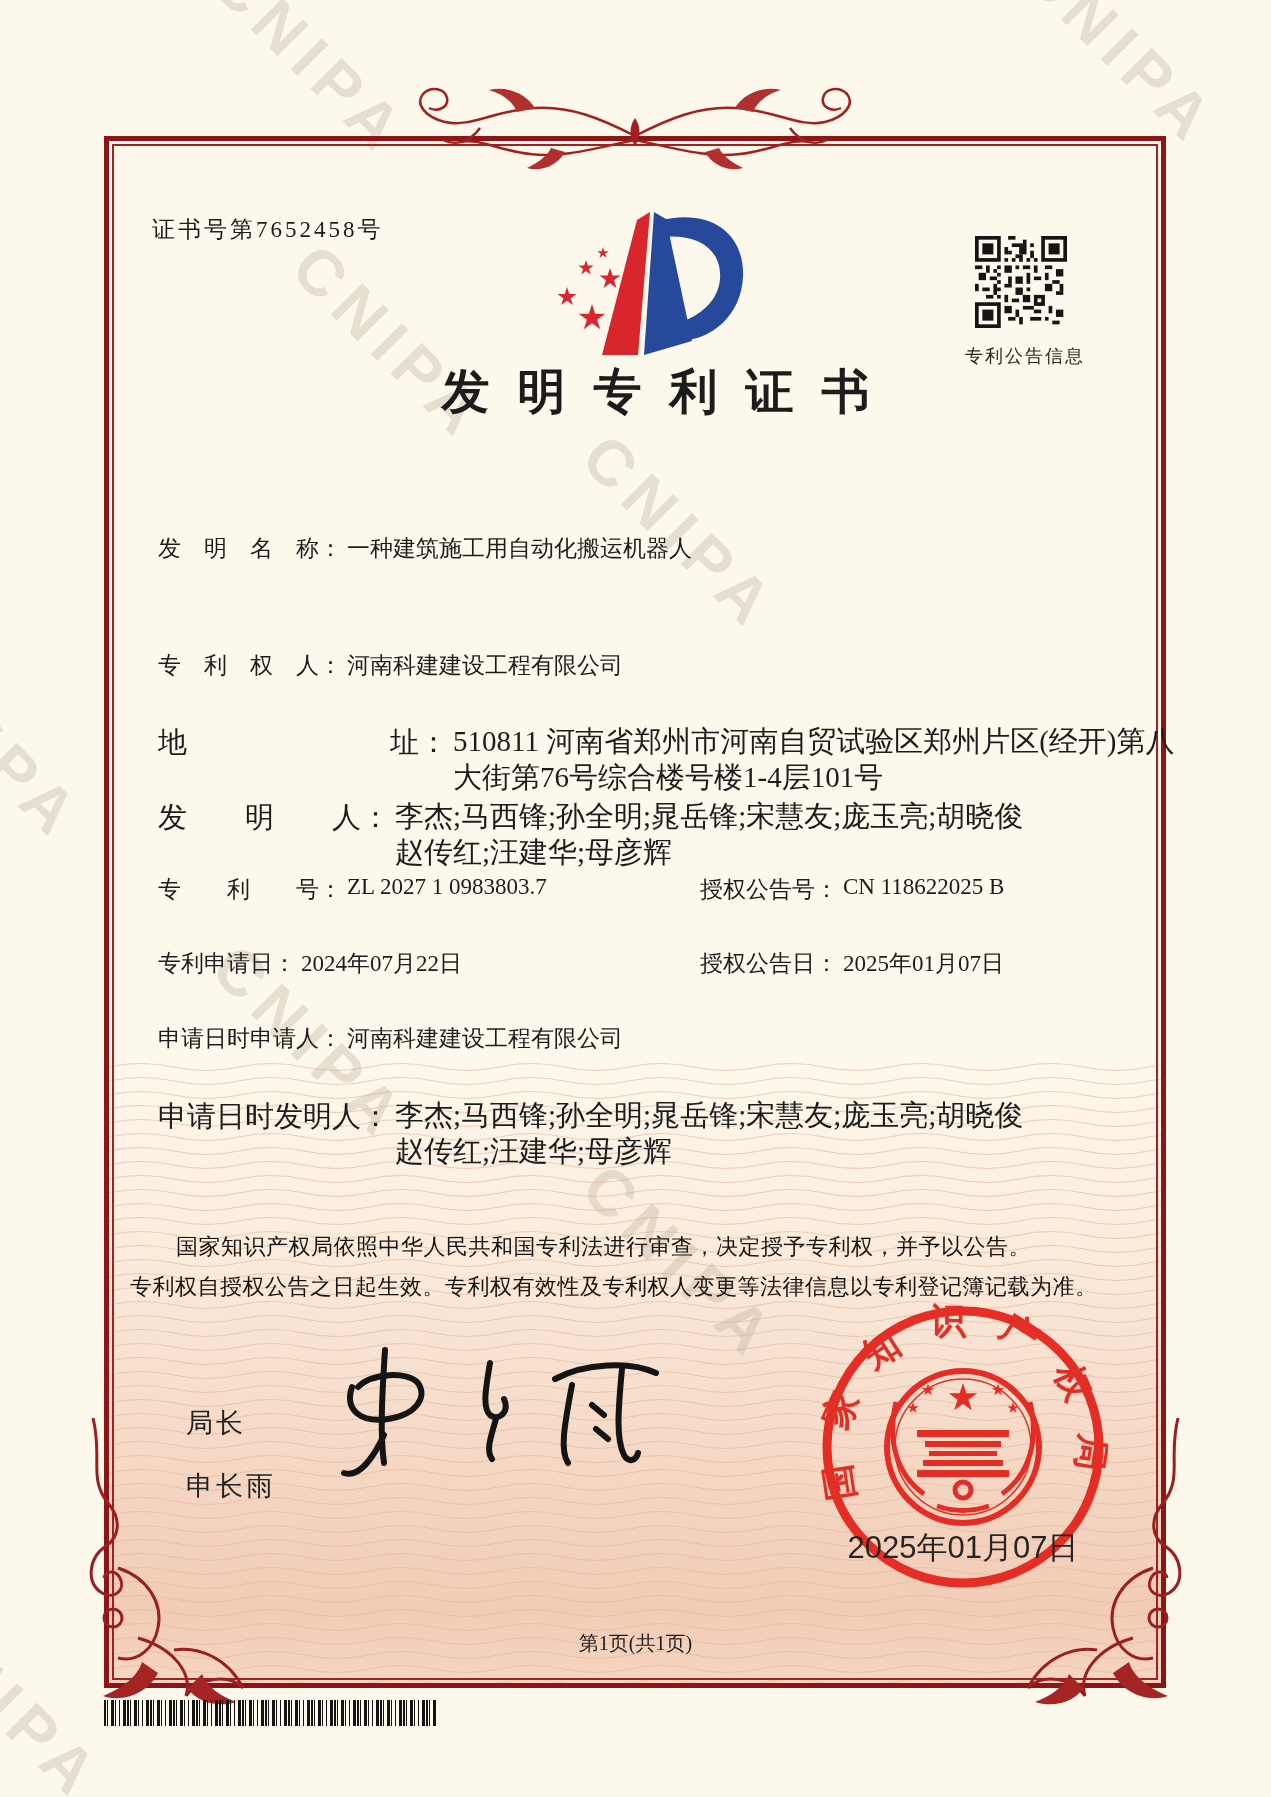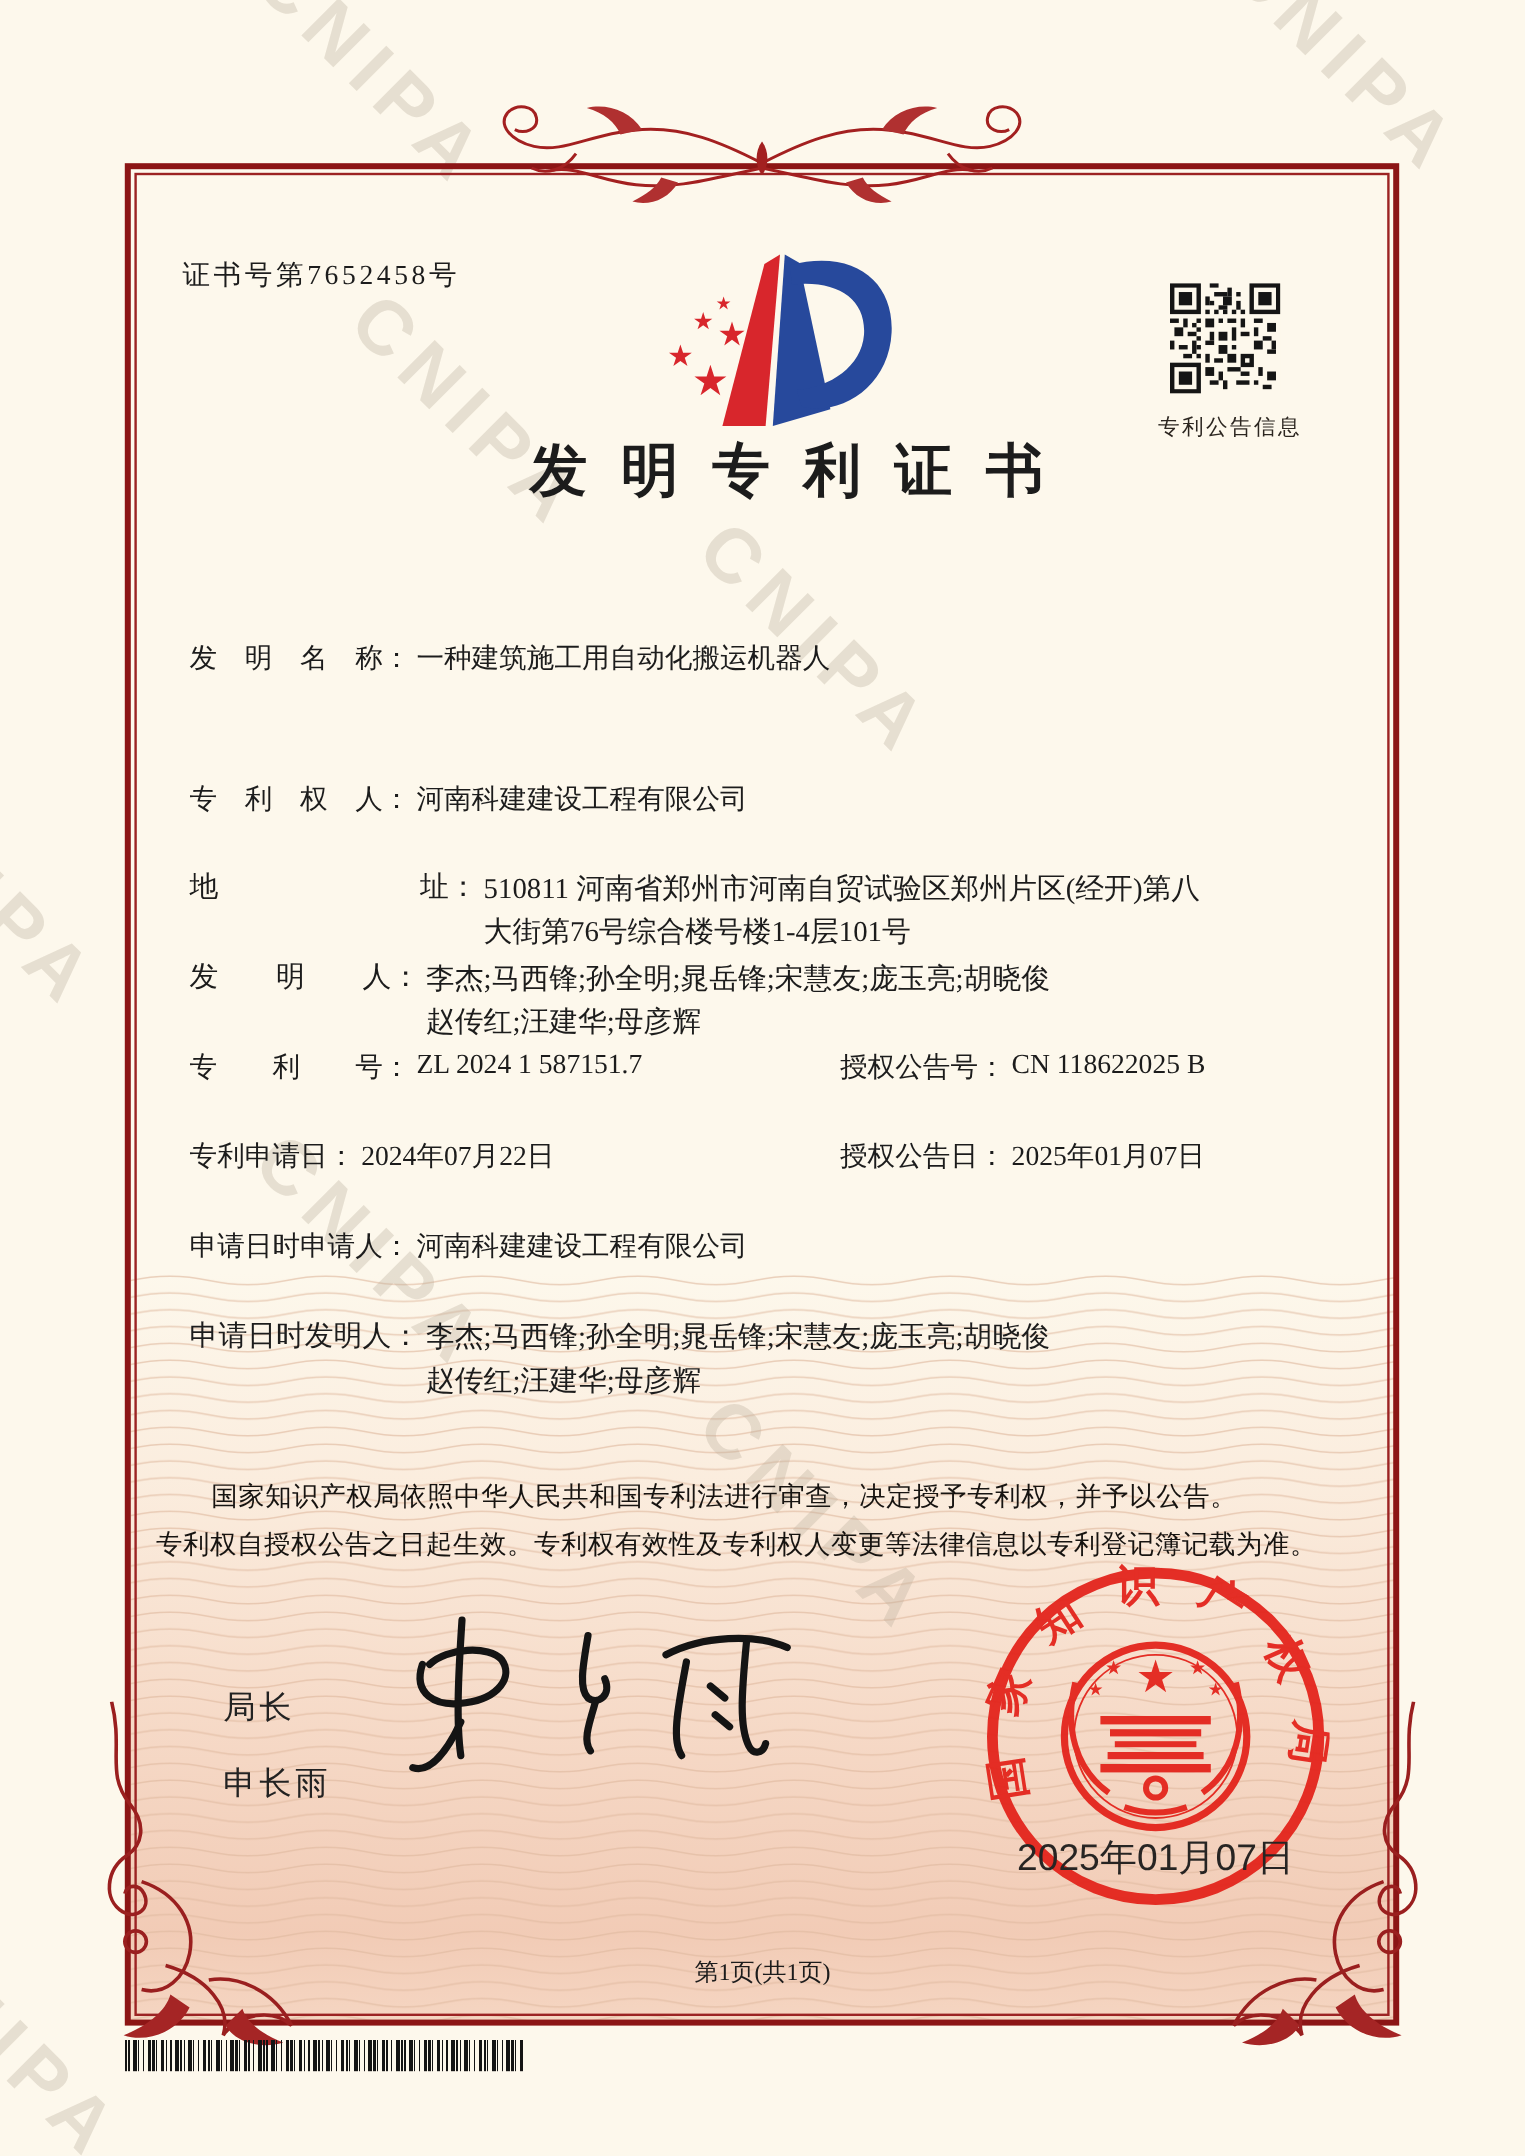--- a/index.html
+++ b/index.html
@@ -29,21 +29,21 @@
     font-size:18px;letter-spacing:2px;color:#2c2620;z-index:4;}
   .title{position:absolute;left:0;top:360px;width:100%;text-align:center;
     font-size:48px;font-weight:700;letter-spacing:28px;text-indent:28px;z-index:4;padding-left:20px;}
   
   .row{position:absolute;left:158px;width:1060px;font-size:23px;
     white-space:nowrap;z-index:4;}
   .row .lab{display:inline-block;vertical-align:top;}
   .row .val{display:inline-block;vertical-align:top;margin-left:5px;}
   .row .val span{display:block;line-height:36px;}
   .rcol{position:absolute;left:542px;top:0;}
-  .sm{font-size:24px;text-decoration:underline;}
+  .sm{font-size:29px;text-decoration:underline;}
   
   .legal{position:absolute;left:130px;top:1232px;width:1015px;z-index:4;
     font-size:22px;color:#161310;}
   .legal span{display:block;white-space:nowrap;letter-spacing:0.5px;}
   .legal .l1{padding-left:46px;margin-bottom:10px;}
   
   .sig-role{position:absolute;left:186px;top:1405px;font-size:27px;letter-spacing:3px;
     font-family:Liberation Serif, serif;color:#222;z-index:4;}
   .sig-name{position:absolute;left:186px;top:1468px;font-size:27px;letter-spacing:3px;
     font-family:"Liberation Sans","DejaVu Sans",sans-serif;color:#222;z-index:4;}
@@ -232,21 +232,21 @@
 
   <div class="row sm" style="top:723px">
     <span class="lab">地　　　　　　　址：</span><span class="val"><span>510811 河南省郑州市河南自贸试验区郑州片区(经开)第八</span><span>大街第76号综合楼号楼1-4层101号</span></span>
   </div>
 
   <div class="row sm" style="top:798px">
     <span class="lab">发　　明　　人：</span><span class="val"><span>李杰;马西锋;孙全明;晁岳锋;宋慧友;庞玉亮;胡晓俊</span><span>赵传红;汪建华;母彦辉</span></span>
   </div>
 
   <div class="row" style="top:874px">
-    <span class="lab">专　　利　　号：</span><span class="val">ZL 2024 1 587151.7</span>
+    <span class="lab">专　　利　　号：</span><span class="val">ZL 2027 1 0983803.7</span>
     <span class="rcol">
       <span class="lab">授权公告号：</span><span class="val">CN 118622025 B</span>
     </span>
   </div>
 
   <div class="row" style="top:948px">
     <span class="lab">专利申请日：</span><span class="val">2024年07月22日</span>
     <span class="rcol">
       <span class="lab">授权公告日：</span><span class="val">2025年01月07日</span>
     </span>

